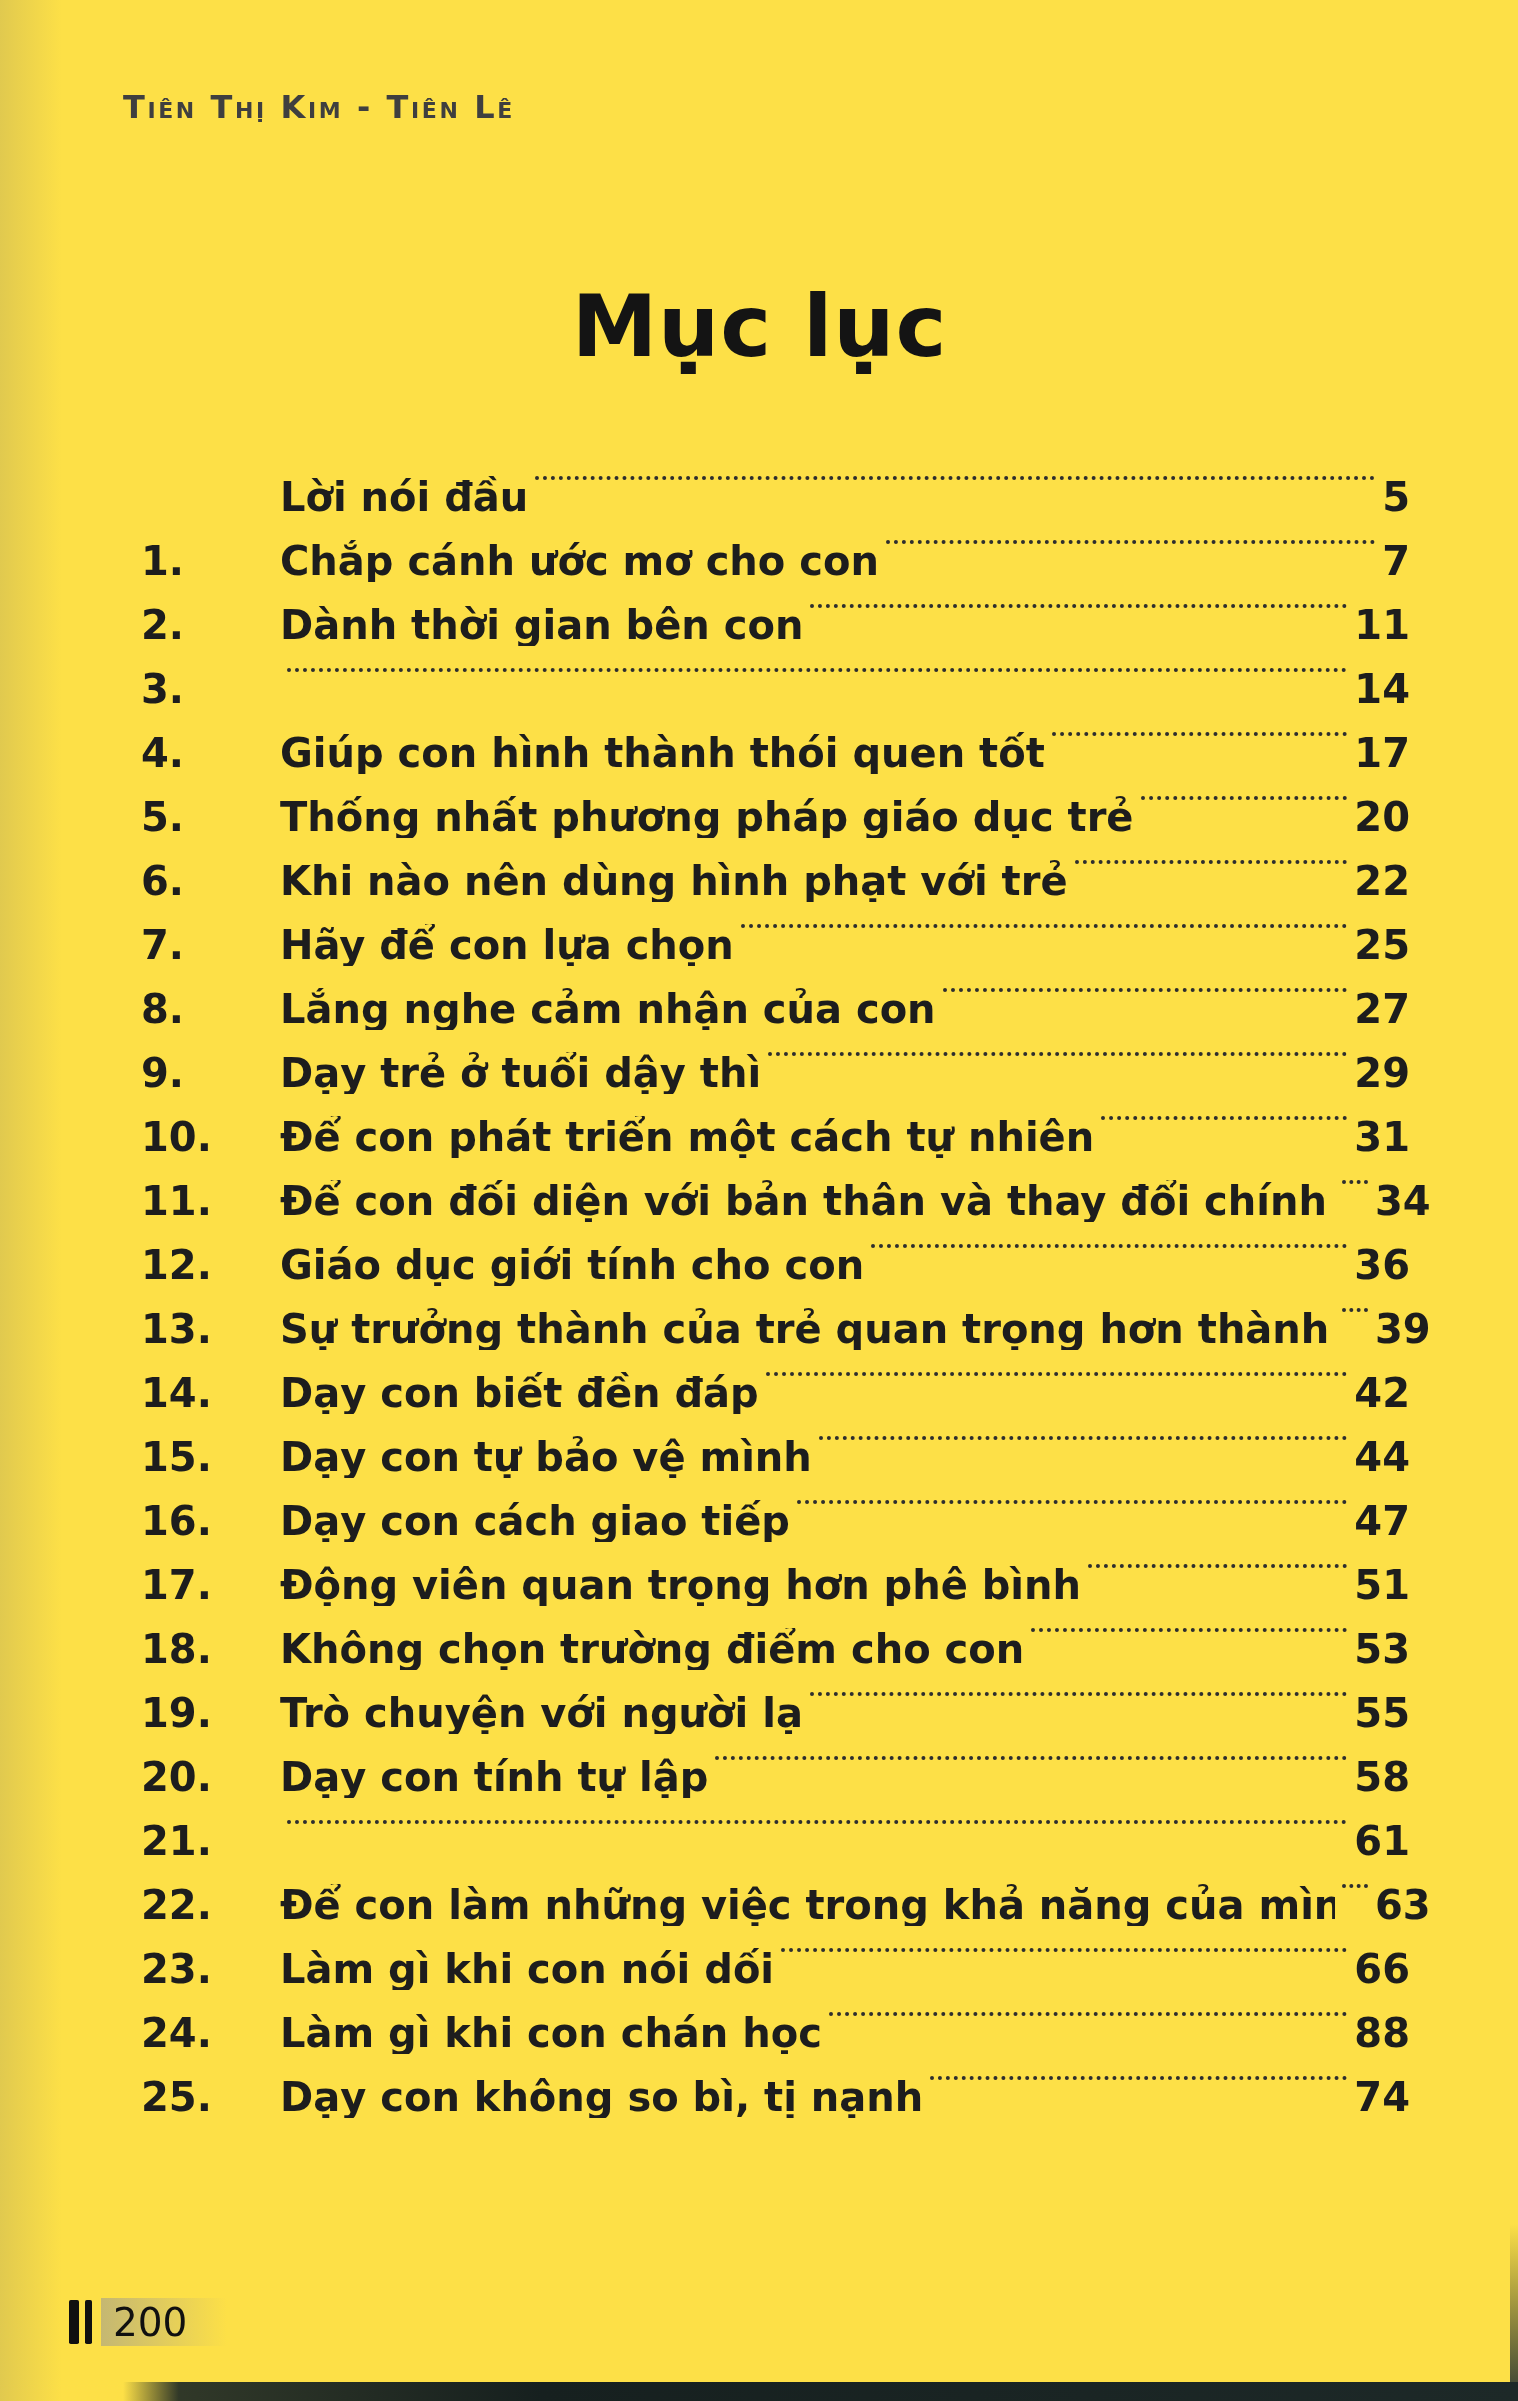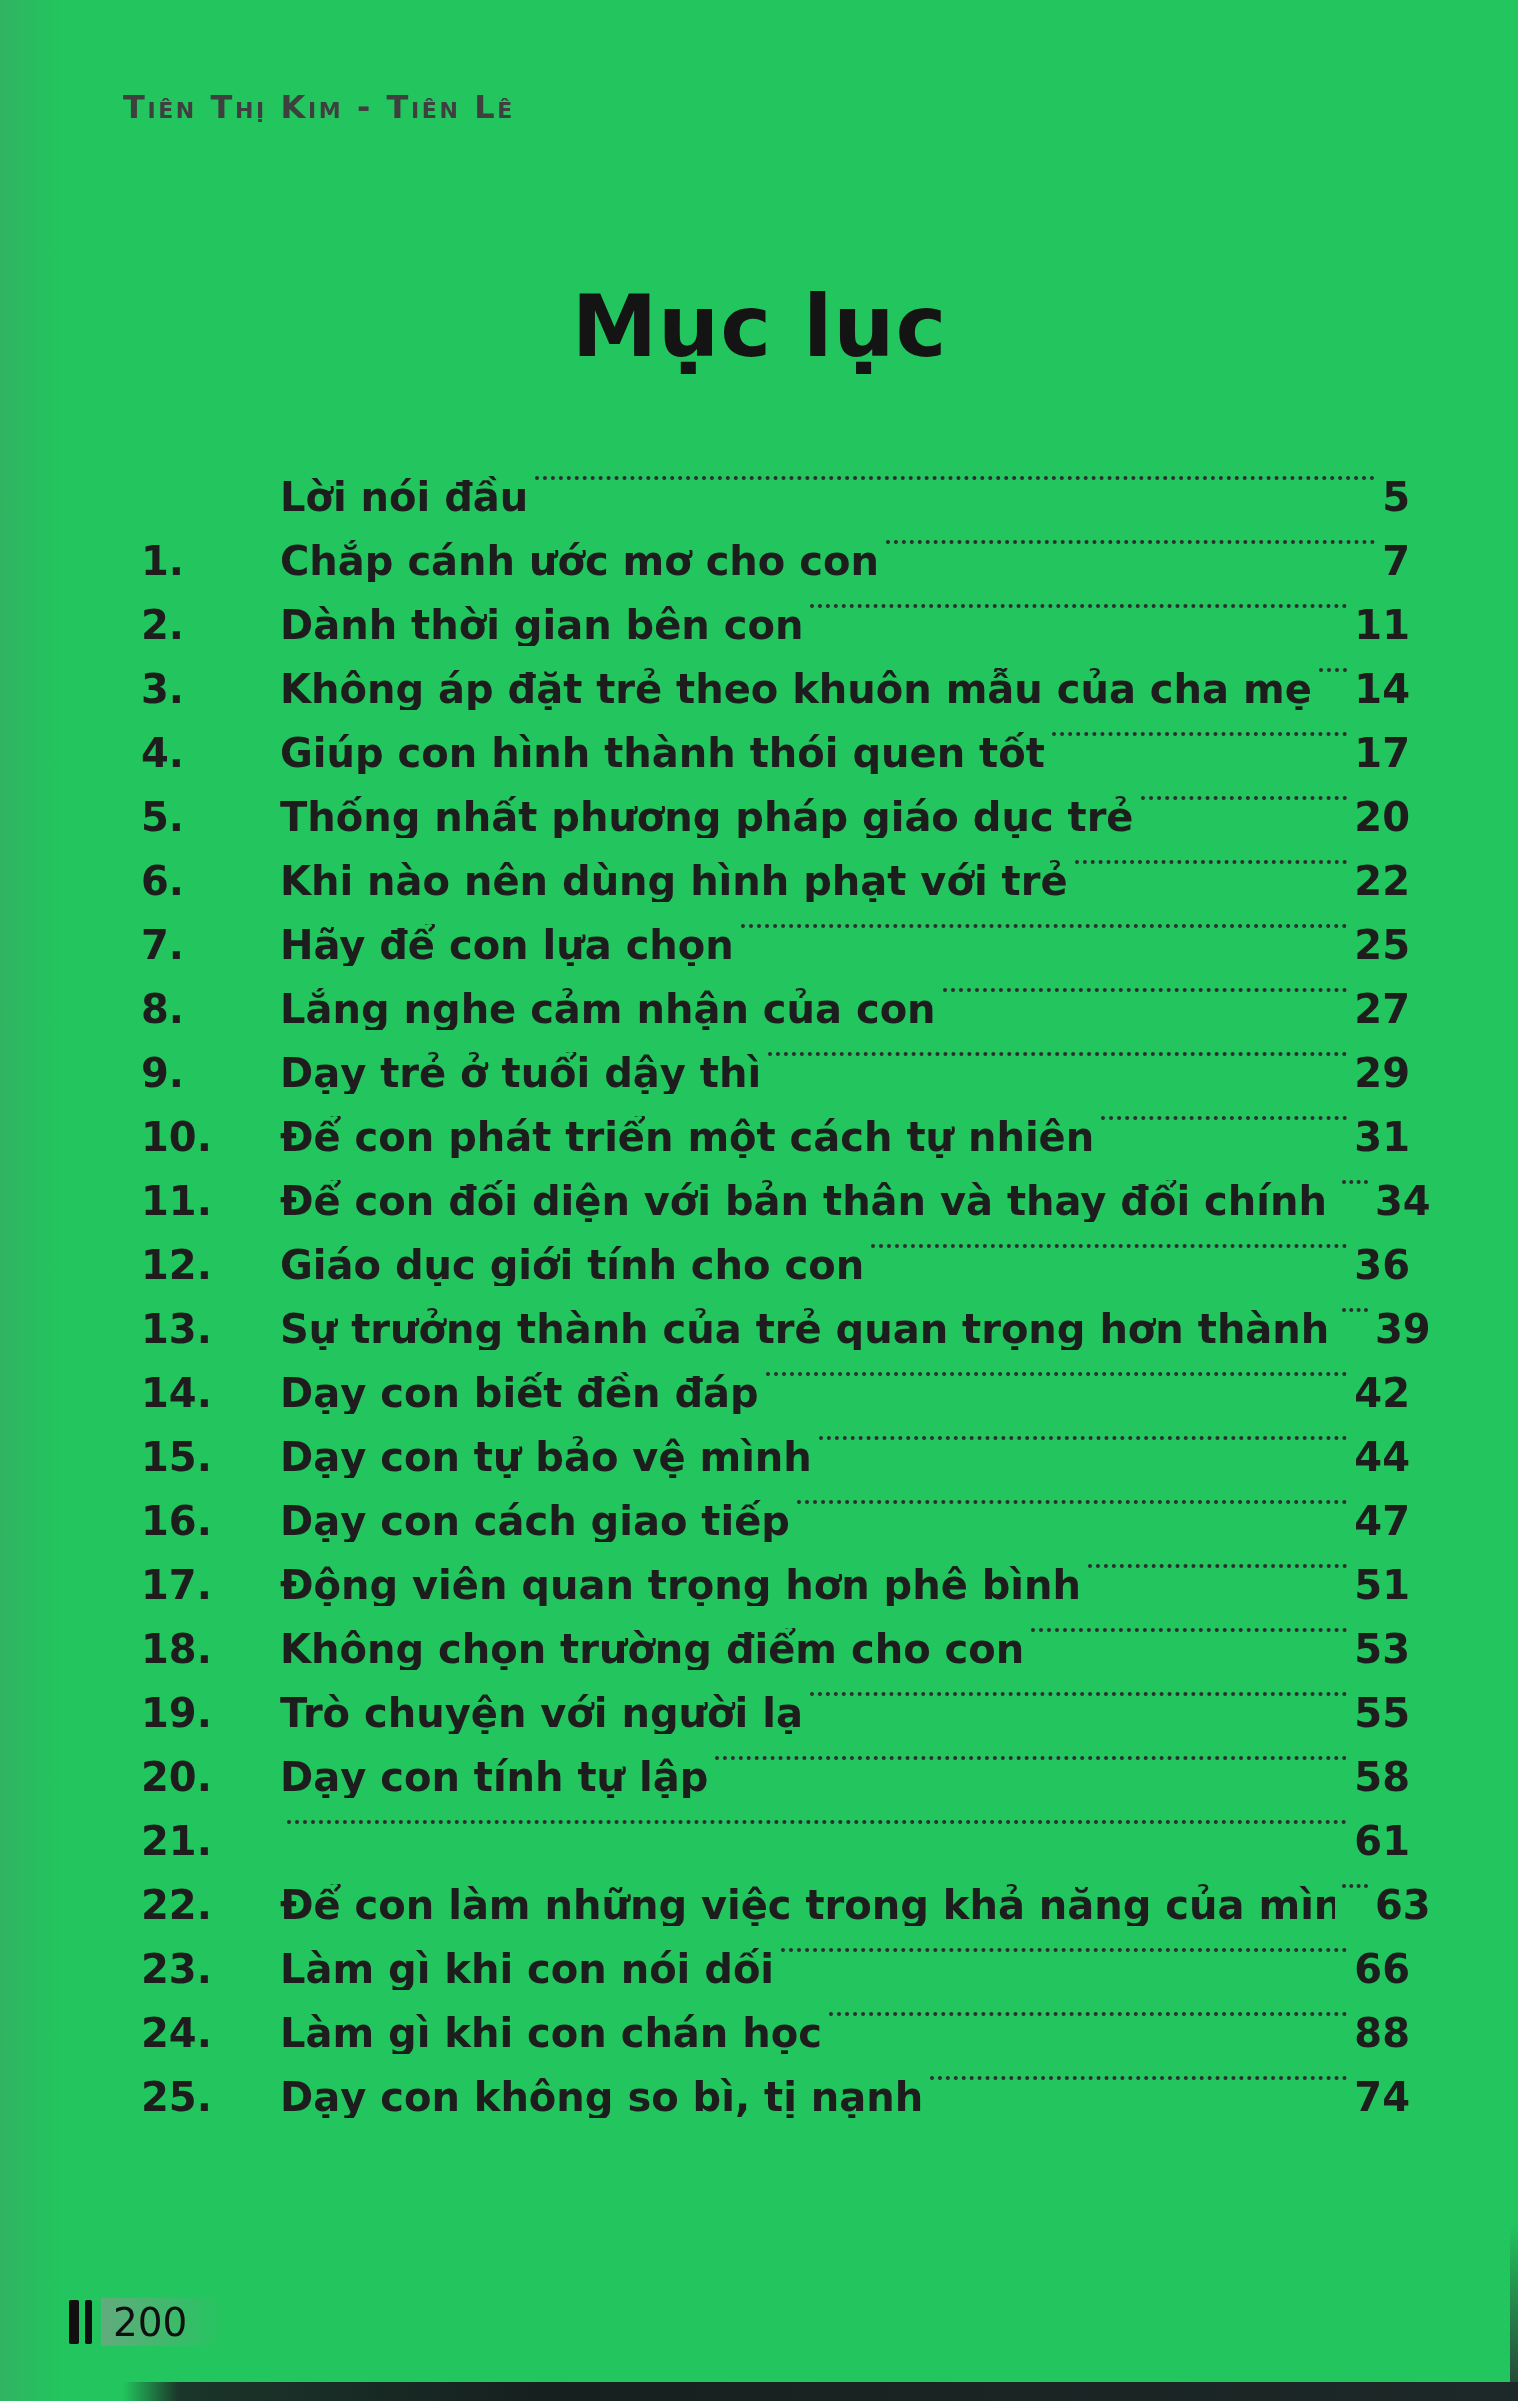--- a/index.html
+++ b/index.html
@@ -6,21 +6,21 @@
     margin: 0;
     padding: 0;
     background: #e8e8e6;
     font-family: "DejaVu Sans", "Liberation Sans", sans-serif;
   }
   .sheet {
     position: relative;
     width: 1519px;
     height: 2401px;
     margin: 0 auto;
-    background: #22c55e;
+    background: #fde047;
     overflow: hidden;
     color: #1c1c1c;
   }
   
   .edge-left {
     position: absolute; left: 0; top: 0; bottom: 0; width: 62px;
     background: linear-gradient(to right, rgba(110,110,110,0.20), rgba(110,110,110,0));
     pointer-events: none;
   }
   .edge-right {
@@ -140,21 +140,20 @@
         <span class="toc-page">7</span>
       </div>
       <div class="toc-row">
         <span class="toc-num">2.</span>
         <span class="toc-title">Dành thời gian bên con</span>
         <span class="toc-leader"></span>
         <span class="toc-page">11</span>
       </div>
       <div class="toc-row">
         <span class="toc-num">3.</span>
-        <span class="toc-title">Không áp đặt trẻ theo khuôn mẫu của cha mẹ</span>
         <span class="toc-leader"></span>
         <span class="toc-page">14</span>
       </div>
       <div class="toc-row">
         <span class="toc-num">4.</span>
         <span class="toc-title">Giúp con hình thành thói quen tốt</span>
         <span class="toc-leader"></span>
         <span class="toc-page">17</span>
       </div>
       <div class="toc-row">

